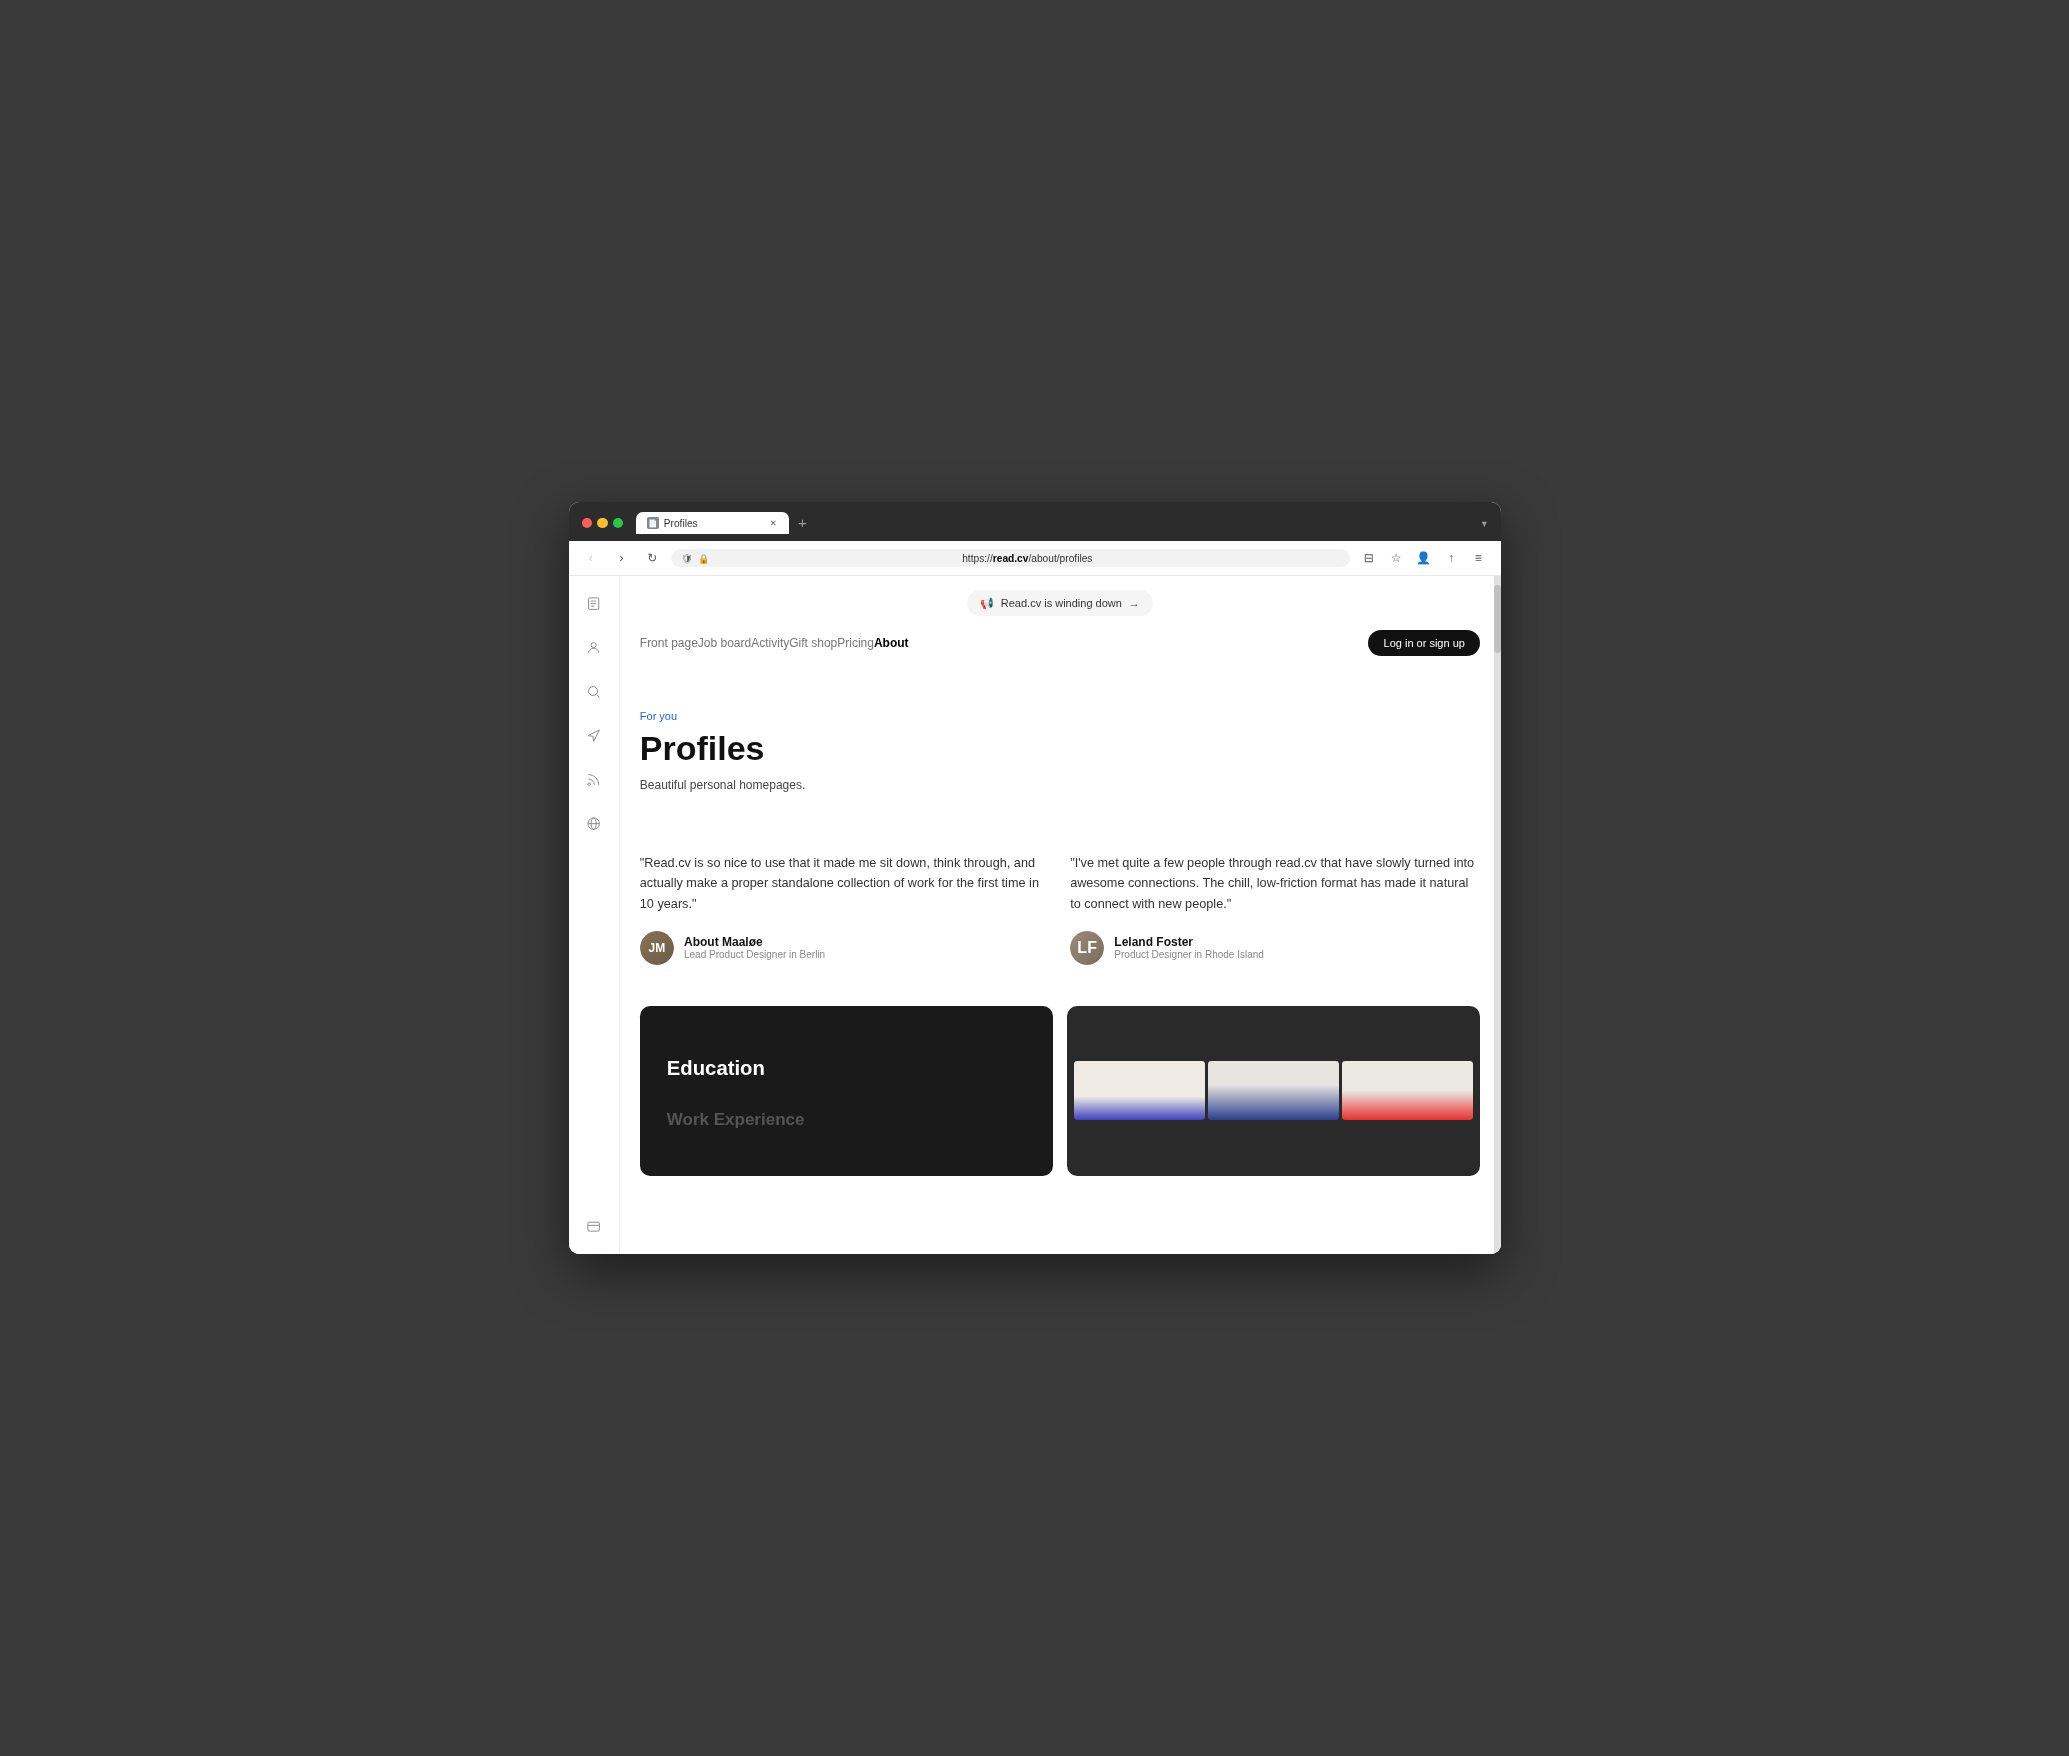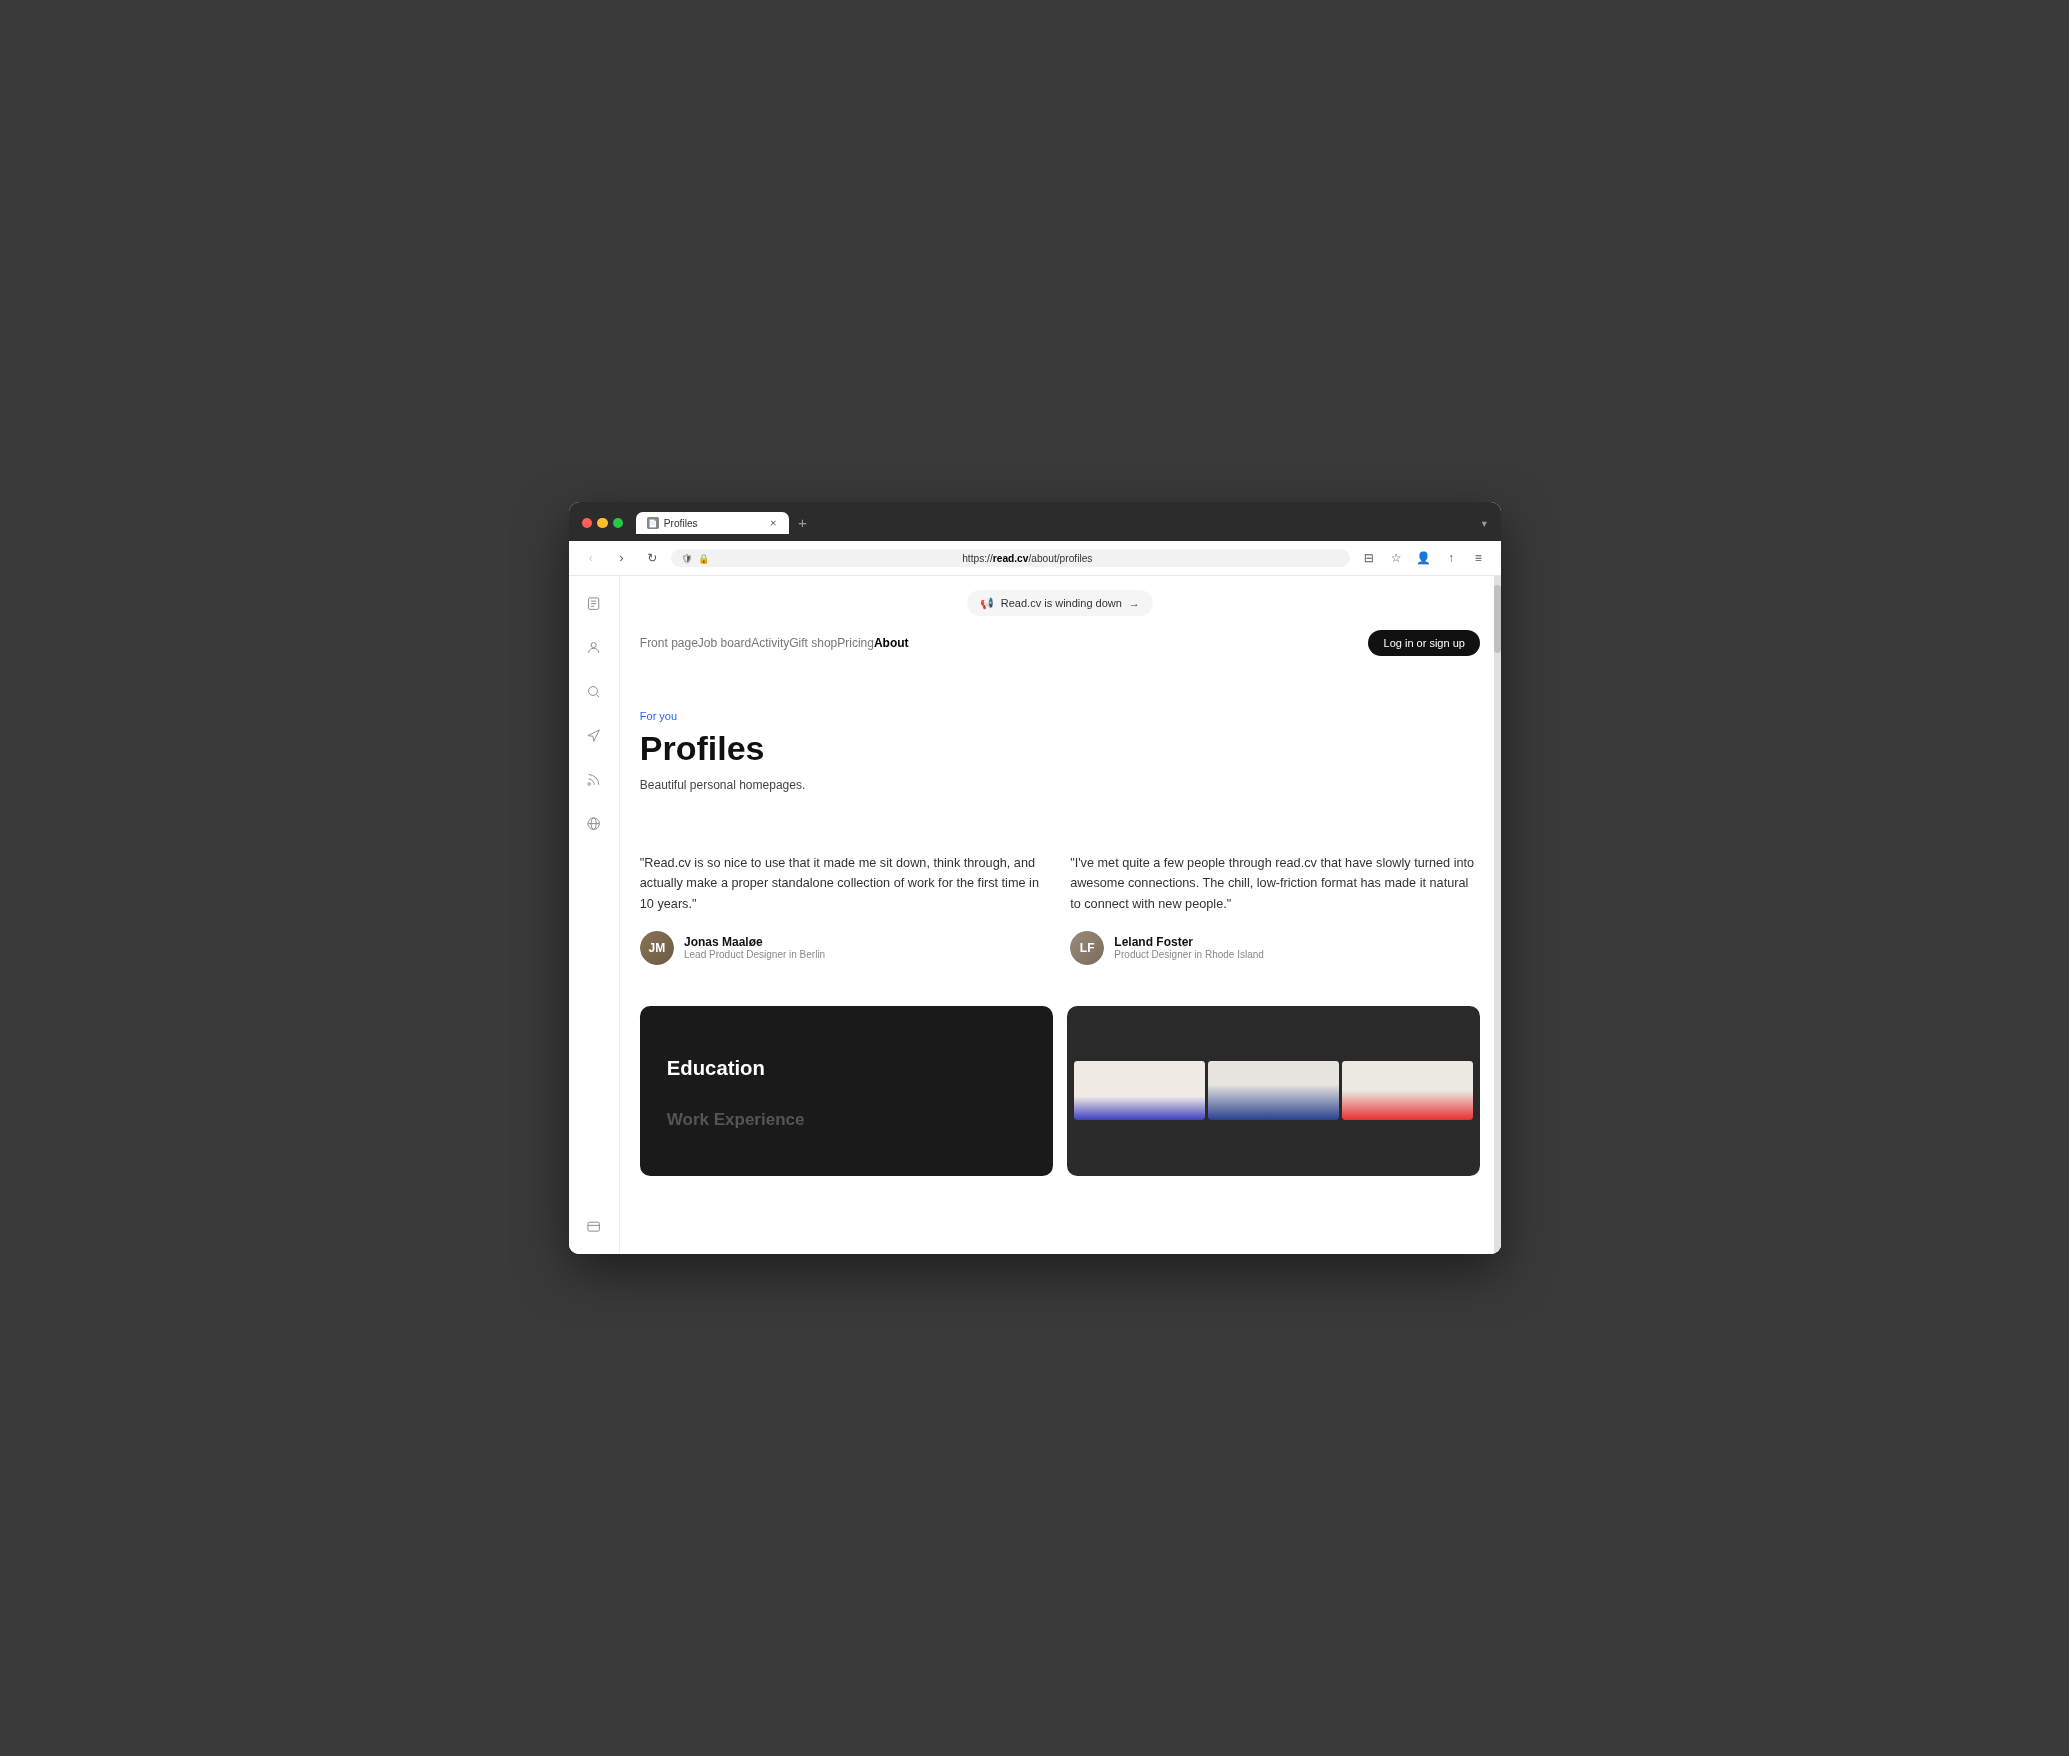--- a/index.html
+++ b/index.html
@@ -326,21 +326,21 @@
 
     .avatar-img-leland {
       width: 100%;
       height: 100%;
       background: linear-gradient(135deg, #9B8B7B, #7B6B5B);
       border-radius: 50%;
       display: flex;
       align-items: center;
       justify-content: center;
       color: #fff;
-      font-size: 12px;
+      font-size: 16px;
       font-weight: 600;
     }
 
     .author-info .author-name {
       font-size: 12px;
       font-weight: 600;
       color: #111;
     }
 
     .author-info .author-role {
@@ -573,21 +573,21 @@
 
       <div class="testimonials">
 
         <div class="testimonial-card">
           <p class="testimonial-text">"Read.cv is so nice to use that it made me sit down, think through, and actually make a proper standalone collection of work for the first time in 10 years."</p>
           <div class="testimonial-author">
             <div class="avatar">
               <div class="avatar-img-jonas">JM</div>
             </div>
             <div class="author-info">
-              <div class="author-name">Jonas Maaløe</div>
+              <div class="author-name">About Maaløe</div>
               <div class="author-role">Lead Product Designer in Berlin</div>
             </div>
           </div>
         </div>
 
         <div class="testimonial-card">
           <p class="testimonial-text">"I've met quite a few people through read.cv that have slowly turned into awesome connections. The chill, low-friction format has made it natural to connect with new people."</p>
           <div class="testimonial-author">
             <div class="avatar">
               <div class="avatar-img-leland">LF</div>

